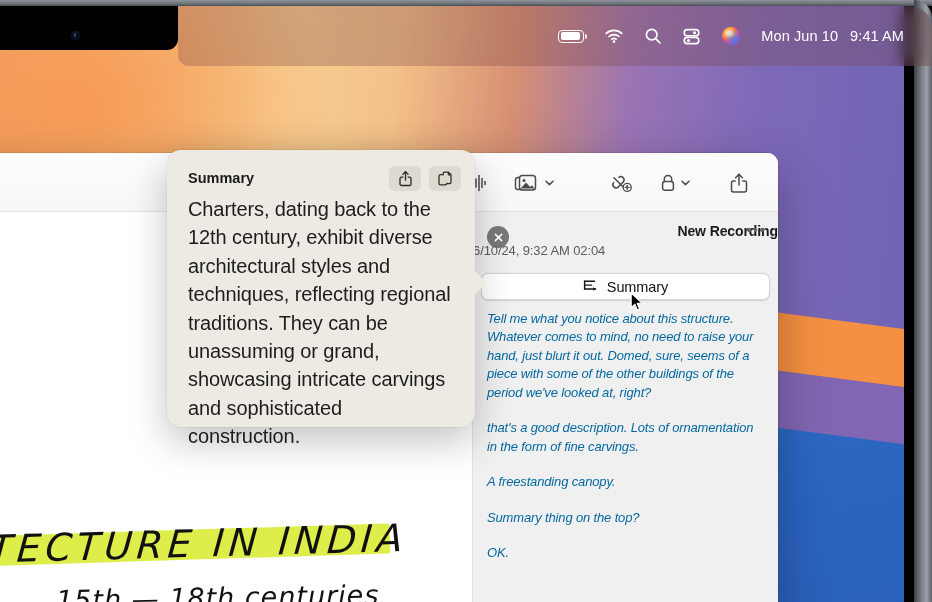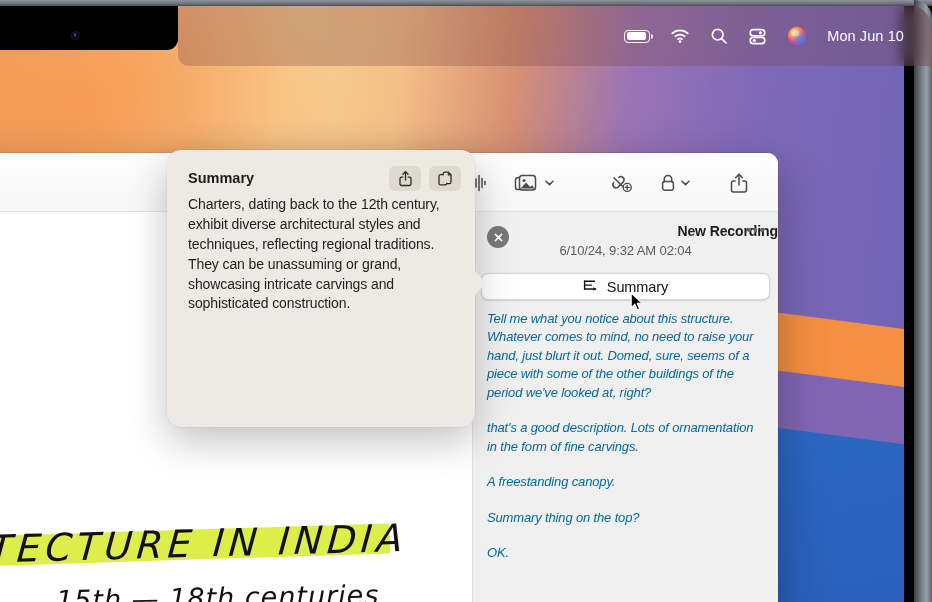--- a/index.html
+++ b/index.html
@@ -79,21 +79,21 @@
      font-style:italic; transform:rotate(-1deg); }
 
   
   .rec-panel { position:absolute; left:712px; top:59px; width:306px; bottom:0;
      background:#f0f0f0; border-left:1px solid #e0e0e0; }
   .rec-head { position:absolute; left:0; top:0; right:0; height:58px; }
   .rec-close { position:absolute; left:14px; top:14px; width:22px; height:22px; border-radius:50%;
      background:#787878; display:flex; align-items:center; justify-content:center; cursor:default; }
   .rec-title { position:absolute; left:0; right:0; top:11px; text-align:right;
      font-size:14px; font-weight:700; color:#1c1c1c; letter-spacing:-.1px; }
-  .rec-meta { position:absolute; left:0; right:0; top:31px; text-align:center;
+  .rec-meta { position:absolute; left:0; right:0; top:31px; text-align:left;
      font-size:13px; color:#5c5c5c; letter-spacing:-.1px; }
   .rec-more { position:absolute; right:14px; top:16px; display:flex; gap:3px; cursor:default; }
   .rec-more i { width:3.6px; height:3.6px; border-radius:50%; background:#666; display:block; }
 
   .sum-btn { position:absolute; left:8px; right:8px; top:61px; height:27px;
      background:#fff; border:.5px solid #d5d5d5; border-radius:7px;
      display:flex; align-items:center; justify-content:center; gap:7px;
      box-shadow:0 .5px 1.5px rgba(0,0,0,.12); cursor:default; }
   .sum-btn span { font-size:14.5px; color:#121212; letter-spacing:-.1px; }
 
@@ -108,21 +108,21 @@
   .pop:before { content:""; position:absolute; right:-11px; top:120px;
      width:0; height:0; border-top:13px solid transparent; border-bottom:13px solid transparent;
      border-left:12px solid #eceae3; }
   .pop-head { position:absolute; left:21px; top:14px; right:14px; height:28px; display:flex;
      align-items:center; justify-content:space-between; }
   .pop-title { font-size:14.5px; font-weight:700; color:#1b1b1b; }
   .pop-acts { display:flex; gap:8px; }
   .pop-act { width:32px; height:25px; border-radius:6px; background:#dedad0;
      display:flex; align-items:center; justify-content:center; cursor:default; }
   .pop-text { position:absolute; left:21px; right:19px; top:45px;
-     font-size:14px; line-height:1.42; color:#1d1d1f; letter-spacing:-.1px; }
+     font-size:20px; line-height:1.42; color:#1d1d1f; letter-spacing:-.1px; }
 
   
   .cursor { position:absolute; left:630px; top:292px; width:14px; height:20px; z-index:60; }
 </style>
 </head>
 <body>
 
 <div id="screen">
 
   <div class="desktop">
@@ -325,20 +325,23 @@
           </radialGradient>
         </defs>
         <circle cx="10" cy="10" r="9.2" fill="url(#sg1)"></circle>
         <circle cx="10" cy="10" r="9.2" fill="url(#sg2)"></circle>
         <ellipse cx="8.2" cy="7.4" rx="4.2" ry="3.2" fill="rgba(255,255,255,.35)"></ellipse>
       </svg>
     </div>
     <div class="mb-item">
       <span class="mb-text">Mon Jun 10</span>
     </div>
+    <div class="mb-item mb-time">
+      <span class="mb-text">9:41 AM</span>
+    </div>
   </div>
 
   <div class="notch"></div>
   <div class="camera"></div>
   <div class="bezel-top"></div>
   <div class="bezel-right"></div>
 
   <svg class="cursor" viewBox="0 0 14 20">
     <path d="M1.2 1 L1.2 15.6 L4.9 12.2 L7.3 18 L9.6 17 L7.2 11.4 L12 11.2 Z" fill="#000" stroke="#fff" stroke-width="1.1" stroke-linejoin="round"></path>
   </svg>

